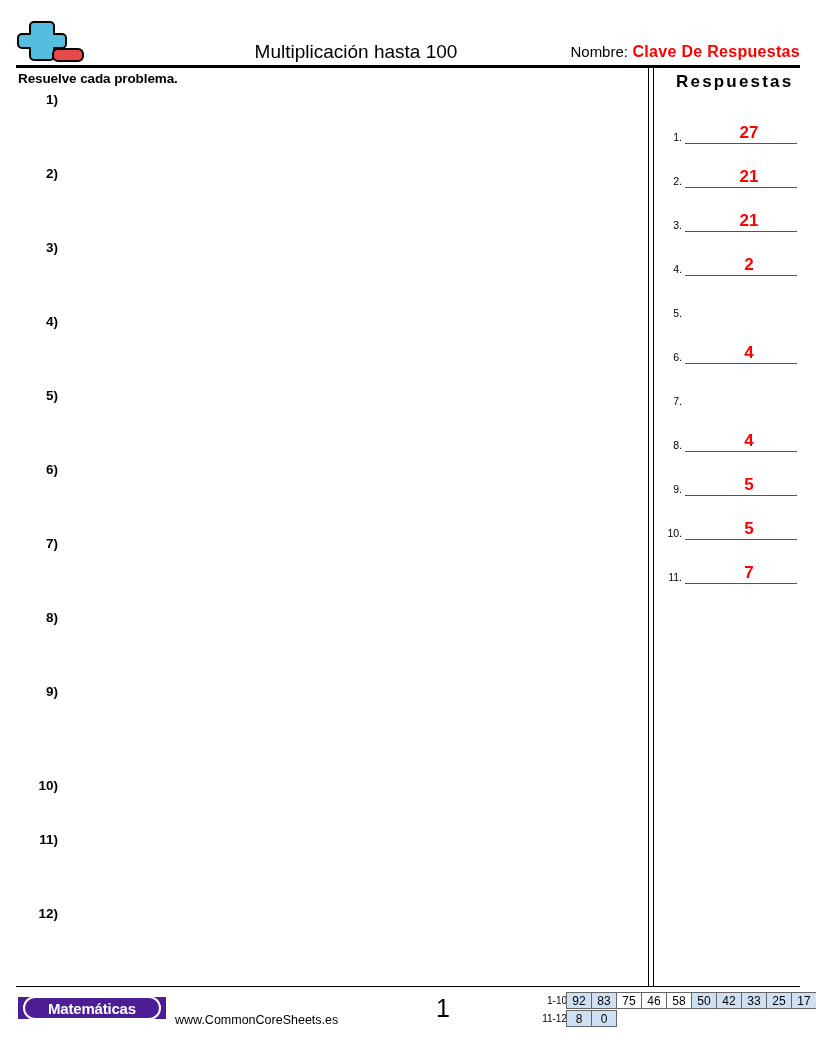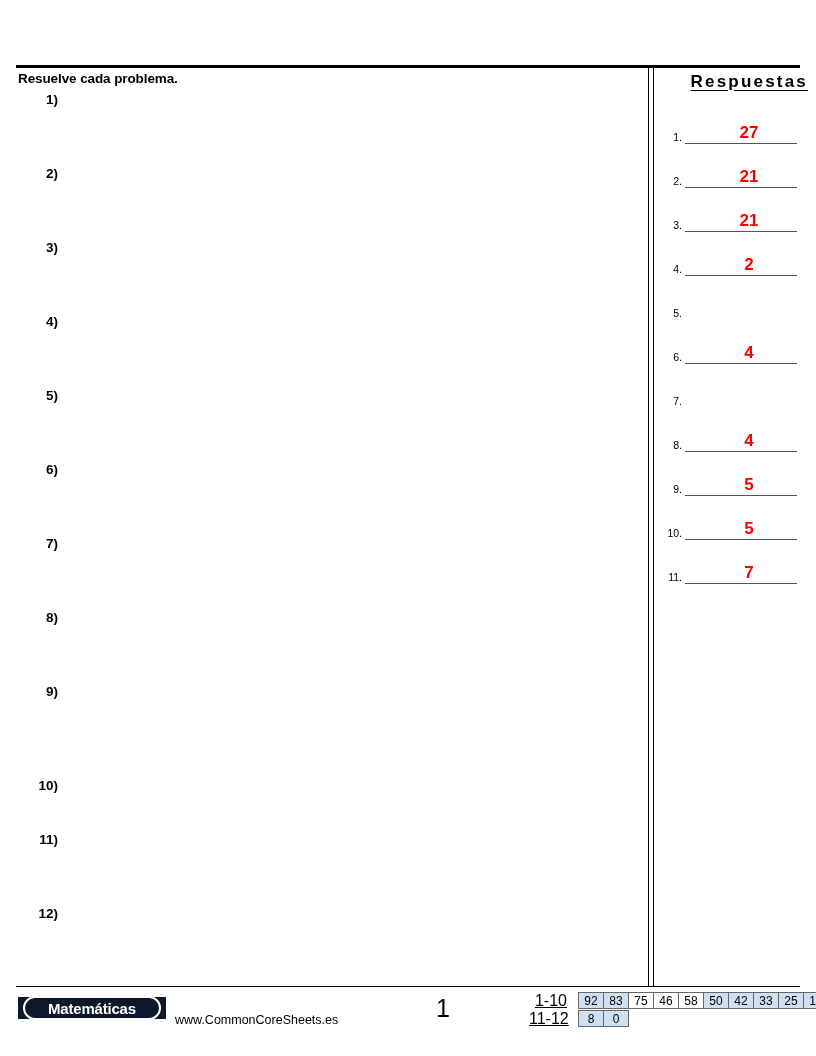--- a/index.html
+++ b/index.html
@@ -137,28 +137,27 @@
   
   #answers {
     position: absolute;
     left: 660px;
     top: 68px;
     width: 140px;
     height: 600px;
   }
   #answers-title {
     position: absolute;
-    left: 8px;
+    left: 16px;
     top: 4px;
     width: 140px;
-    text-align: right;
+    text-align: left;
     font-size: 17px;
     font-weight: bold;
     letter-spacing: 2.2px;
-    text-decoration: underline;
     text-underline-offset: 3px;
   }
   .answer-row {
     position: absolute;
     left: 0px;
     width: 140px;
     height: 44px;
   }
   .answer-idx {
     position: absolute;
@@ -199,21 +198,21 @@
     width: 784px;
     height: 0;
     border-top: 1.5px solid #000000;
   }
   #brand-logo {
     position: absolute;
     left: 18px;
     top: 997px;
     width: 148px;
     height: 22px;
-    background: #0f172a;
+    background: #4c1d95;
     display: flex;
     align-items: center;
     justify-content: center;
   }
   #brand-pill {
     width: 138px;
     height: 24px;
     border: 2px solid #ffffff;
     border-radius: 12px;
     display: flex;
@@ -256,45 +255,60 @@
     font-size: 11px;
   }
   .score-line {
     display: flex;
     align-items: stretch;
     margin-bottom: 1px;
   }
   .score-label {
     width: 38px;
     text-align: right;
-    padding-right: 12px;
-    font-size: 16px;
+    padding-right: 0;
+    font-size: 10px;
     line-height: 17px;
     white-space: nowrap;
-    text-decoration: underline;
   }
   .score-cells { display: flex; }
   .score-cell {
     width: 26px;
     height: 17px;
     line-height: 17px;
     text-align: center;
     font-size: 12px;
     border: 1px solid #666666;
     margin-left: -1px;
     box-sizing: border-box;
     background: #ffffff;
   }
   .score-cell.shaded { background: #CFE0F2; }
 </style>
 </head>
 <body>
 
 <div id="page">
 
+  <div id="header">
+
+    <div id="logo">
+      <svg width="72" height="48" viewBox="0 0 72 48">
+        <path d="M18 6 h16 a4 4 0 0 1 4 4 v8 h8 a4 4 0 0 1 4 4 v6 a4 4 0 0 1 -4 4 h-8 v8 a4 4 0 0 1 -4 4 h-16 a4 4 0 0 1 -4 -4 v-8 h-8 a4 4 0 0 1 -4 -4 v-6 a4 4 0 0 1 4 -4 h8 v-8 a4 4 0 0 1 4 -4 z" fill="#55BEE0" stroke="#000000" stroke-width="2" stroke-linejoin="round"></path>
+        <rect x="37" y="33" width="30" height="12" rx="5" ry="5" fill="#E8494B" stroke="#000000" stroke-width="2"></rect>
+      </svg>
+    </div>
+
+    <div id="worksheet-title">Multiplicación hasta 100</div>
+
+    <div id="name-block">
+      <span id="name-label">Nombre:</span>
+      <span id="name-value">Clave De Respuestas</span>
+    </div>
+  </div>
 
   <div id="header-rule"></div>
 
   <div id="instruction">Resuelve cada problema.</div>
 
   <div id="divider">
     <div class="dl dl1"></div>
     <div class="dl dl2"></div>
   </div>
 

